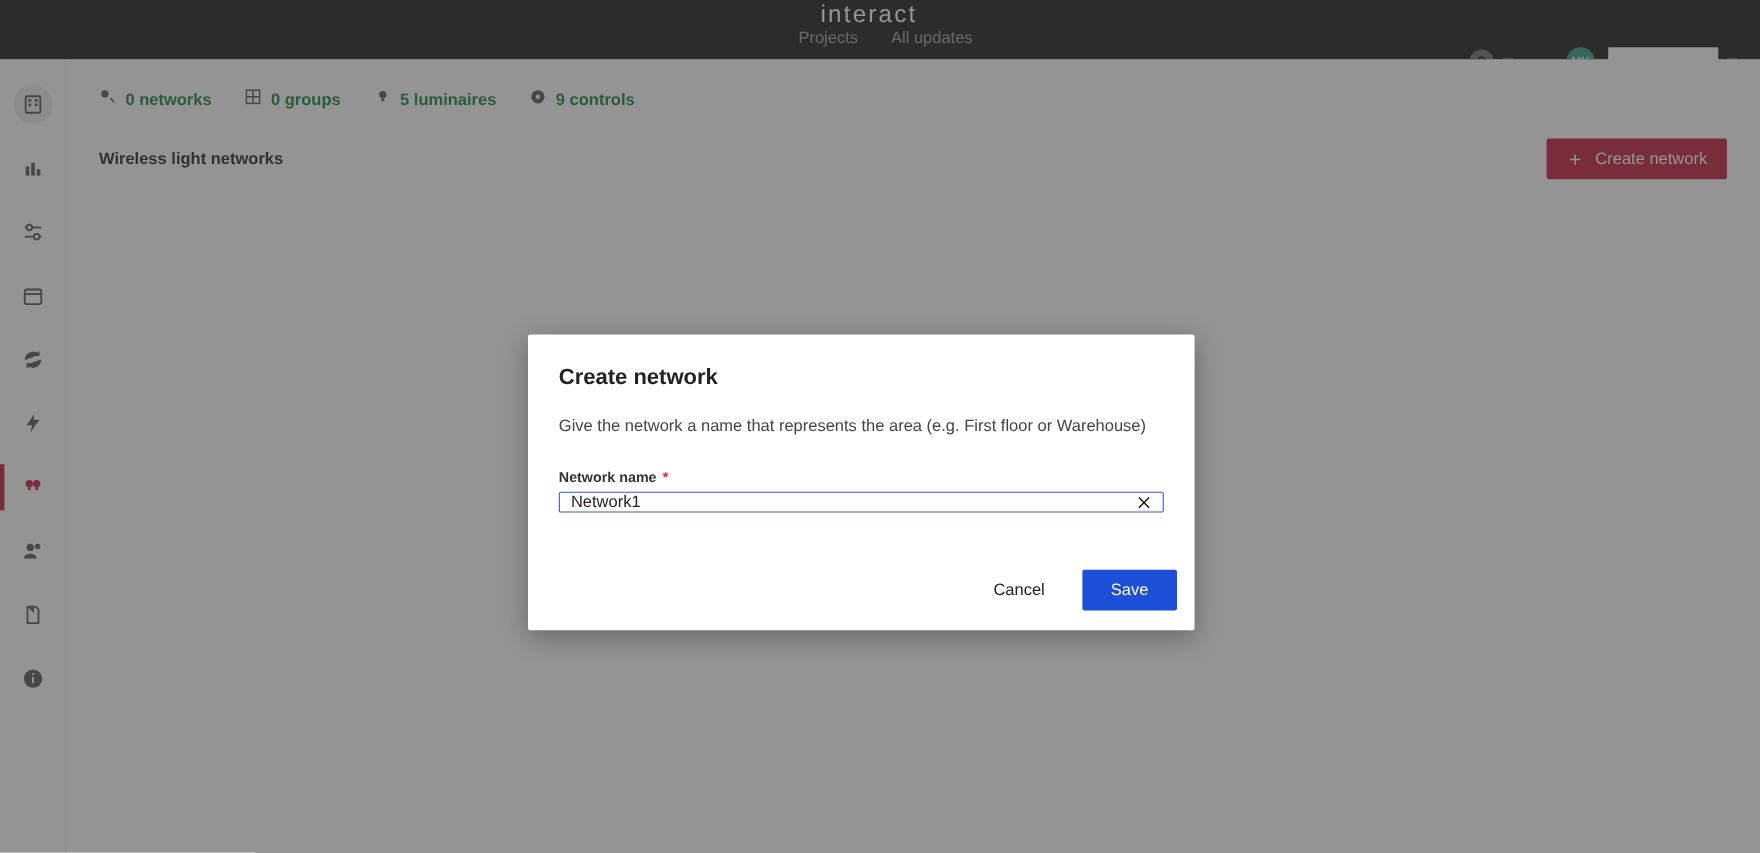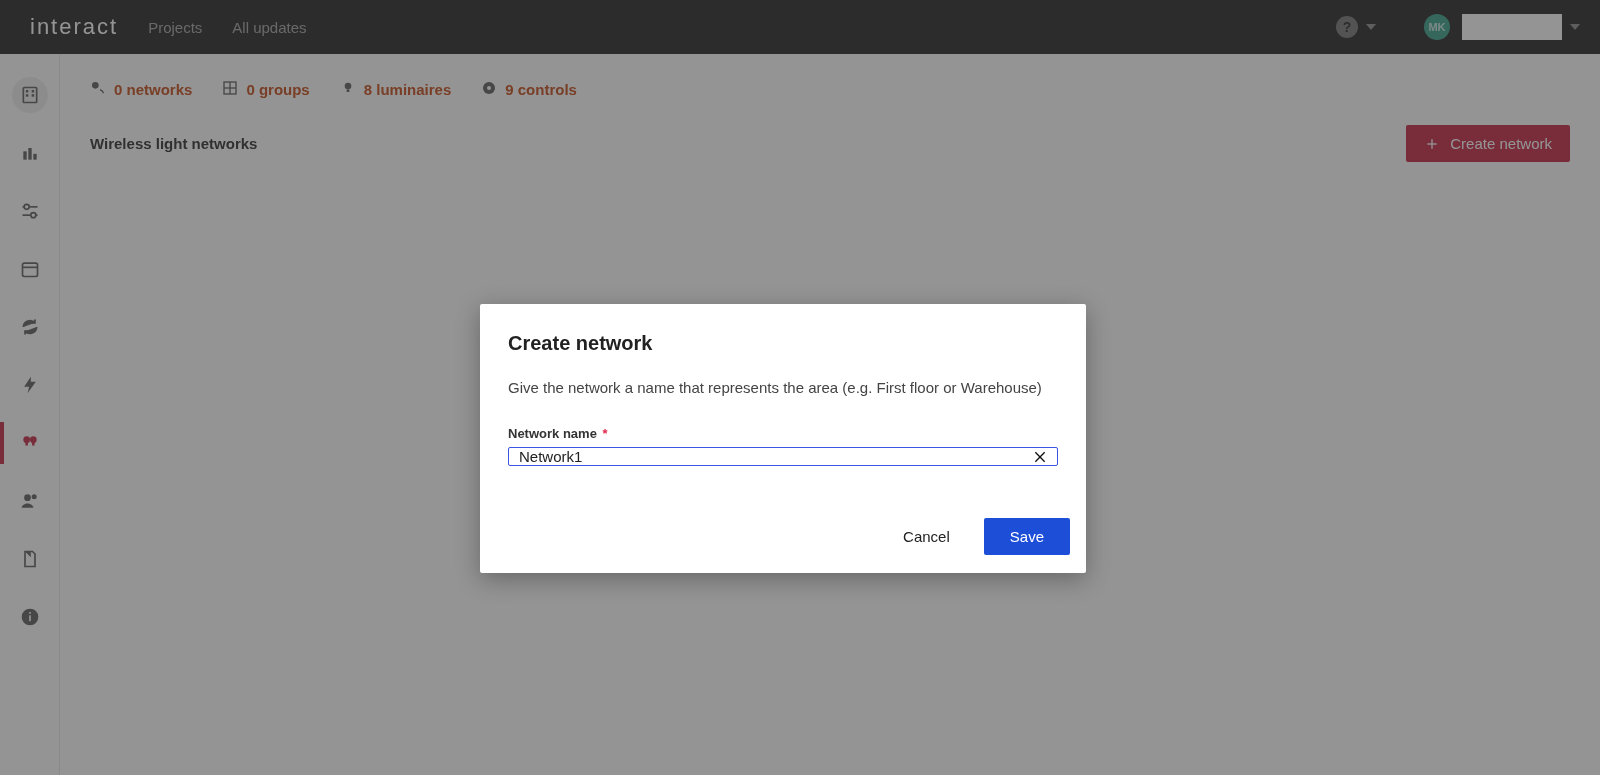--- a/index.html
+++ b/index.html
@@ -7,20 +7,21 @@
   
   .topbar {
     position: relative;
     height: 54px;
     background: #1a1a1a;
     display: flex;
     align-items: center;
     padding: 0 20px 0 30px;
     color: #bdbdbd;
     z-index: 10;
+    flex-direction: column;
   }
   .brand {
     color: #ffffff;
     font-weight: 500;
     font-size: 22px;
     letter-spacing: 2px;
     margin-right: 30px;
     font-family: "Segoe UI", Arial, sans-serif;
   }
   .topnav { display:flex; gap: 30px; }
@@ -64,21 +65,21 @@
     content:""; position:absolute; left:0; top:8px; bottom:8px; width:4px; background:#c41b3b;
   }
   .leftnav svg { width:20px; height:20px; fill:#555; }
   .leftnav .item.active svg { fill:#c41b3b; }
   
   .main {
     position:absolute; top:54px; left:60px; right:0; bottom:0;
     background:#ffffff; padding:26px 30px;
   }
   .page-title { font-size:22px; font-weight:700; color:#222; margin-bottom:22px; }
-  .stats-row { display:flex; gap:30px; align-items:flex-end; color:#c2410c; font-size:15px; font-weight:600; margin-bottom:26px;}
+  .stats-row { display:flex; gap:30px; align-items:flex-end; color:#15803d; font-size:15px; font-weight:600; margin-bottom:26px;}
   .stat { display:flex; align-items:center; gap:8px; }
   .stat svg { width:16px; height:16px; fill:#555;}
   .section-row { display:flex; align-items:center; justify-content:space-between; }
   .section-title { font-size:15px; font-weight:700; color:#222; }
   .create-btn {
     background:#c41b3b; color:#ffffff; border:none; padding:10px 18px; font-size:15px;
     display:flex; align-items:center; gap:10px; cursor:pointer; border-radius:2px;
   }
   .create-btn svg { width:16px; height:16px; stroke:#fff; }
   
@@ -246,21 +247,21 @@
             <line x1="3" y1="12" x2="21" y2="12" stroke="#555" stroke-width="2"></line>
             <line x1="12" y1="3" x2="12" y2="21" stroke="#555" stroke-width="2"></line>
           </svg></span>
       <span>0 groups</span>
     </div>
     <div class="stat">
       <span><svg viewBox="0 0 24 24">
             <circle cx="12" cy="9" r="5"></circle>
             <rect x="10" y="14" width="4" height="4"></rect>
           </svg></span>
-      <span>8 luminaires</span>
+      <span>5 luminaires</span>
     </div>
     <div class="stat">
       <span><svg viewBox="0 0 24 24">
             <circle cx="12" cy="12" r="9"></circle>
             <circle cx="12" cy="12" r="3" fill="#fff"></circle>
           </svg></span>
       <span>9 controls</span>
     </div>
   </div>
   <div class="section-row">

